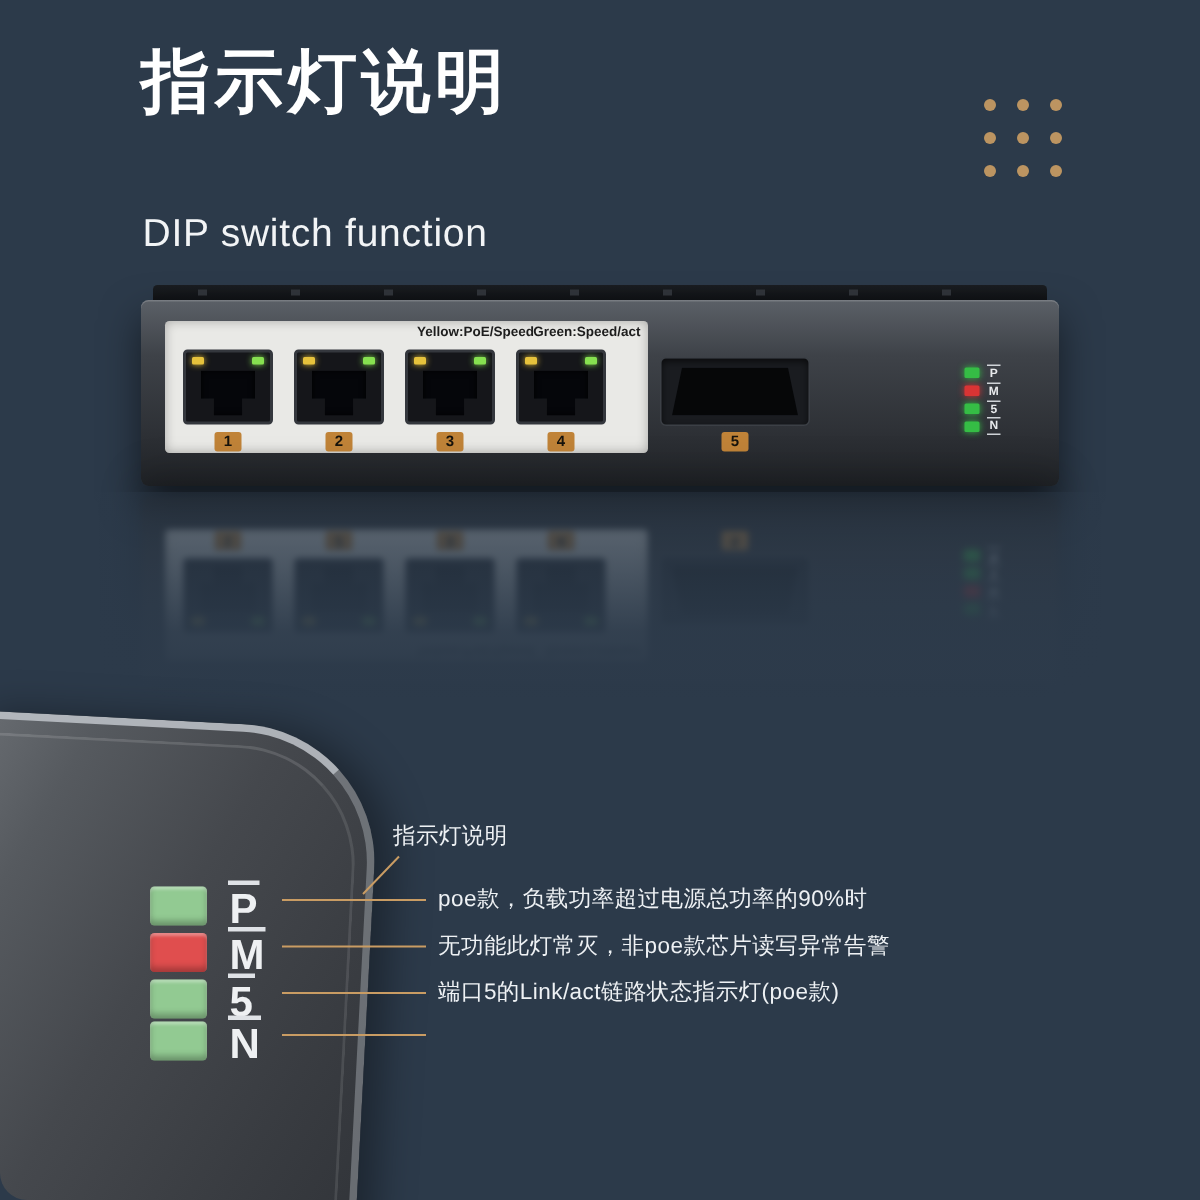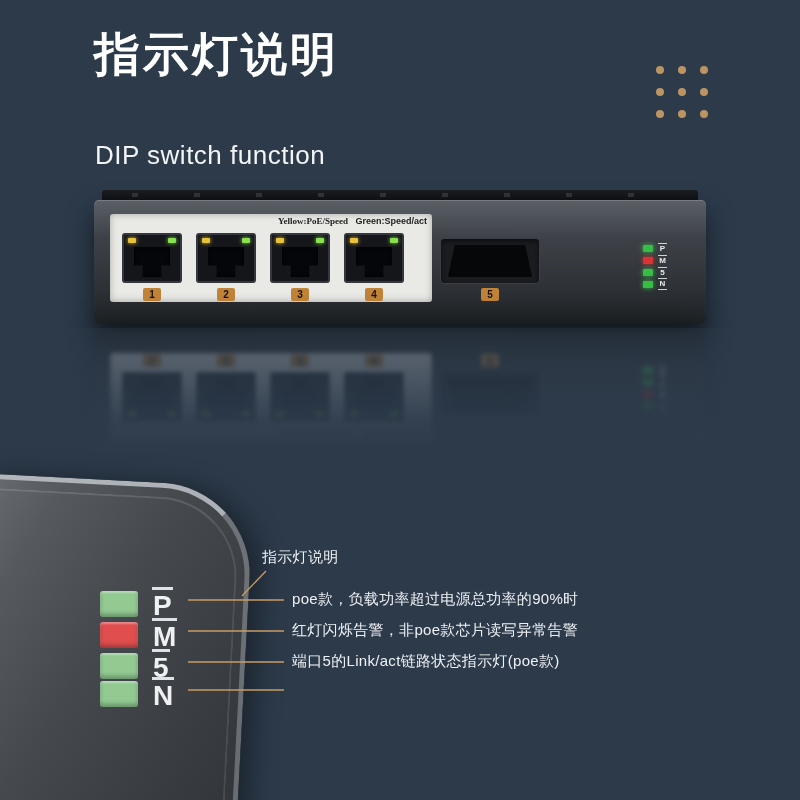--- a/index.html
+++ b/index.html
@@ -4,21 +4,21 @@
 <style>
   :root{
     --bg:#2c3a4a; --accent:#c99c63; --text:#eef1f4;
     --led-green:#35bd45; --led-red:#d93434;
     --closeup-green:#92ca92; --closeup-red:#e04e4e;
   }
   *{margin:0;padding:0;box-sizing:border-box;}
   html,body{width:800px;height:800px;}
   body{font-family:"Liberation Sans","DejaVu Sans",sans-serif;background:var(--bg);}
   .page{position:relative;width:800px;height:800px;overflow:hidden;
-    background:linear-gradient(180deg,#3040533 0%,transparent 40%),var(--bg);}
+    background:linear-gradient(180deg,#3040533 0%,transparent 40%),var(--bg);border-radius:18px;}
 
   
   .title{position:absolute;left:94px;top:24px;font-size:46px;font-weight:bold;
     color:#ffffff;letter-spacing:3px;}
   .subtitle{position:absolute;left:95px;top:140px;font-size:26px;font-weight:500;
     color:#f2f4f6;letter-spacing:.5px;}
   .dots{position:absolute;left:656px;top:66px;display:grid;
     grid-template-columns:repeat(3,8px);gap:14px;}
   .dot{width:8px;height:8px;border-radius:50%;background:var(--accent);opacity:.92;}
 
@@ -27,21 +27,21 @@
   .switch-top{position:absolute;left:8px;right:8px;top:0;height:12px;
     background:linear-gradient(180deg,#1a1d21,#0e1013);border-radius:3px 3px 0 0;}
   .switch-top::after{content:"";position:absolute;left:30px;right:30px;top:3px;height:4px;
     background:repeating-linear-gradient(90deg,#31353b 0 6px,transparent 6px 62px);}
   .switch-body{position:absolute;left:0;right:0;top:10px;bottom:0;border-radius:5px;
     background:linear-gradient(180deg,#5b6067 0%,#3e4248 30%,#2c2f34 75%,#202327 100%);
     box-shadow:0 12px 26px rgba(0,0,0,.5),inset 0 1px 0 rgba(255,255,255,.18);}
   .panel{position:absolute;left:16px;top:14px;width:322px;height:88px;background:#e9e9e6;
     border-radius:3px;box-shadow:inset 0 0 7px rgba(0,0,0,.28);}
   .ptext{position:absolute;top:2px;font-size:9px;font-weight:bold;color:#1d1d1d;}
-  .ty{left:168px;font-family:Liberation Serif, serif;} .tg{right:5px;}
+  .ty{left:168px;} .tg{right:5px;}
   .port{position:absolute;top:19px;width:60px;height:50px;background:#15161a;
     border:2px solid #34373d;border-radius:3px;}
   .hole{position:absolute;left:10px;right:10px;top:12px;height:30px;background:#05060a;
     clip-path:polygon(0 0,100% 0,100% 62%,76% 62%,76% 100%,24% 100%,24% 62%,0 62%);
     box-shadow:inset 0 0 4px #000;}
   .pled{position:absolute;top:3px;width:8px;height:5px;border-radius:1px;}
   .pled.y{left:4px;background:#e6c23c;box-shadow:0 0 4px #e6c23c;}
   .pled.g{right:4px;background:#86e050;box-shadow:0 0 4px #86e050;}
   .tag{position:absolute;top:74px;width:18px;height:13px;background:#c08338;color:#17130c;
     font-size:10px;font-weight:bold;text-align:center;line-height:13px;border-radius:2px;}
@@ -254,16 +254,16 @@
   <svg class="lines" width="800" height="800" viewBox="0 0 800 800">
     <line x1="242" y1="596" x2="266" y2="571"></line>
     <line x1="188" y1="600" x2="284" y2="600"></line>
     <line x1="188" y1="631" x2="284" y2="631"></line>
     <line x1="188" y1="662" x2="284" y2="662"></line>
     <line x1="188" y1="690" x2="284" y2="690"></line>
   </svg>
 
   <div class="ann" style="left:262px;top:548px">指示灯说明</div>
   <div class="ann" style="left:292px;top:590px">poe款，负载功率超过电源总功率的90%时</div>
-  <div class="ann" style="left:292px;top:621px">红灯闪烁告警，非poe款芯片读写异常告警</div>
+  <div class="ann" style="left:292px;top:621px">无功能此灯常灭，非poe款芯片读写异常告警</div>
   <div class="ann" style="left:292px;top:652px">端口5的Link/act链路状态指示灯(poe款)</div>
 
 </div>
 
 </body></html>

